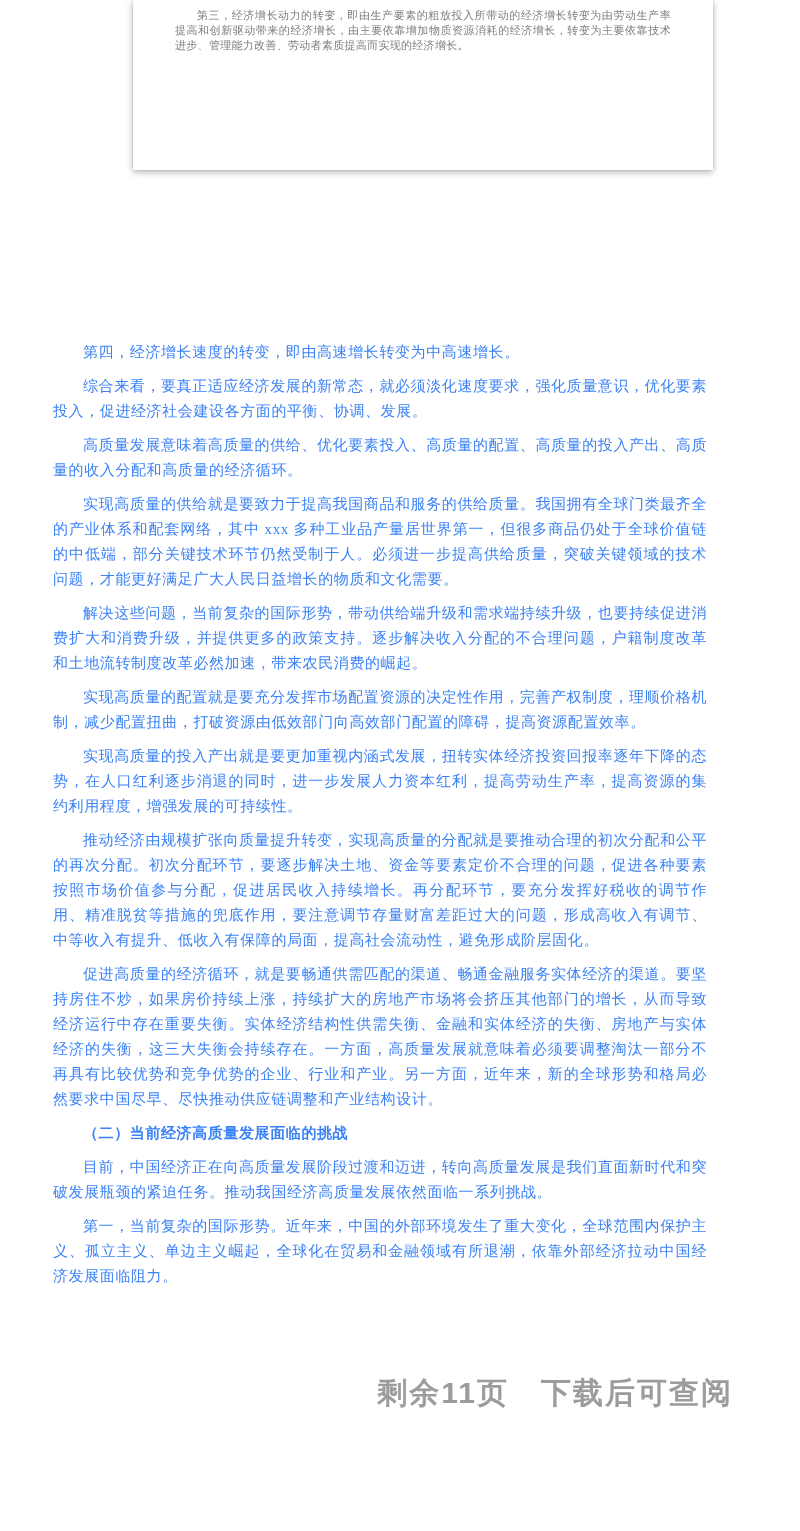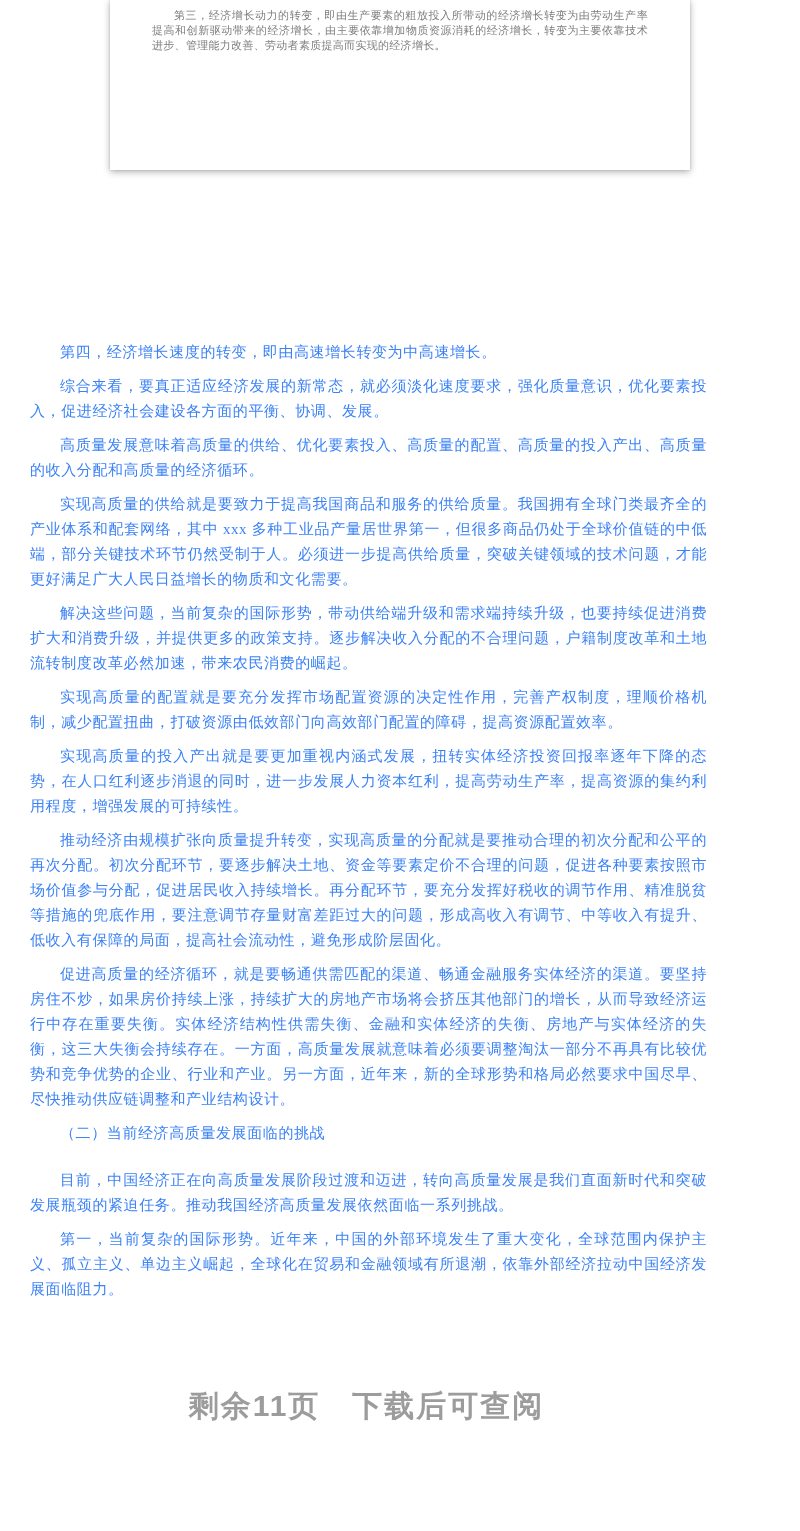--- a/index.html
+++ b/index.html
@@ -3,21 +3,21 @@
 <meta charset="utf-8">
 <style>
   * { box-sizing: border-box; }
   html, body { margin: 0; padding: 0; }
   body {
     width: 800px;
     min-height: 1531px;
     background: #ffffff;
     font-family: "Liberation Serif", "DejaVu Serif", serif;
   }
-  .page { width: 733px; min-height: 1531px; background: #ffffff; overflow: hidden; }
+  .page { width: 733px; min-height: 1531px; background: #ffffff; overflow: hidden; padding-left: 23px; }
 
   
   .prev-card {
     width: 580px;
     height: 170px;
     margin-left: 110px;
     background: #ffffff;
     box-shadow: 0 2px 7px rgba(0,0,0,0.30), 0 0 2px rgba(0,0,0,0.15);
     padding: 8px 42px 0 42px;
   }
@@ -37,29 +37,29 @@
   .para {
     margin: 0 0 9px 0;
     font-size: 15px;
     line-height: 25px;
     color: #3b82f6;
     text-indent: 2em;
     text-align: justify;
     letter-spacing: 0.6px;
   }
   h3.para.heading {
-    font-weight: normal;
+    font-weight: bold;
     font-size: 15px;
-    margin: 0 0 22px 0;
+    margin: 0 0 9px 0;
   }
 
   
   .footer {
     margin-top: 84px;
-    text-align: center;
+    text-align: right;
     font-family: "Liberation Sans", "DejaVu Sans", sans-serif;
     font-weight: bold;
     font-size: 30px;
     color: #9c9c9c;
     letter-spacing: 2px;
   }
 </style>
 </head>
 <body>
 

